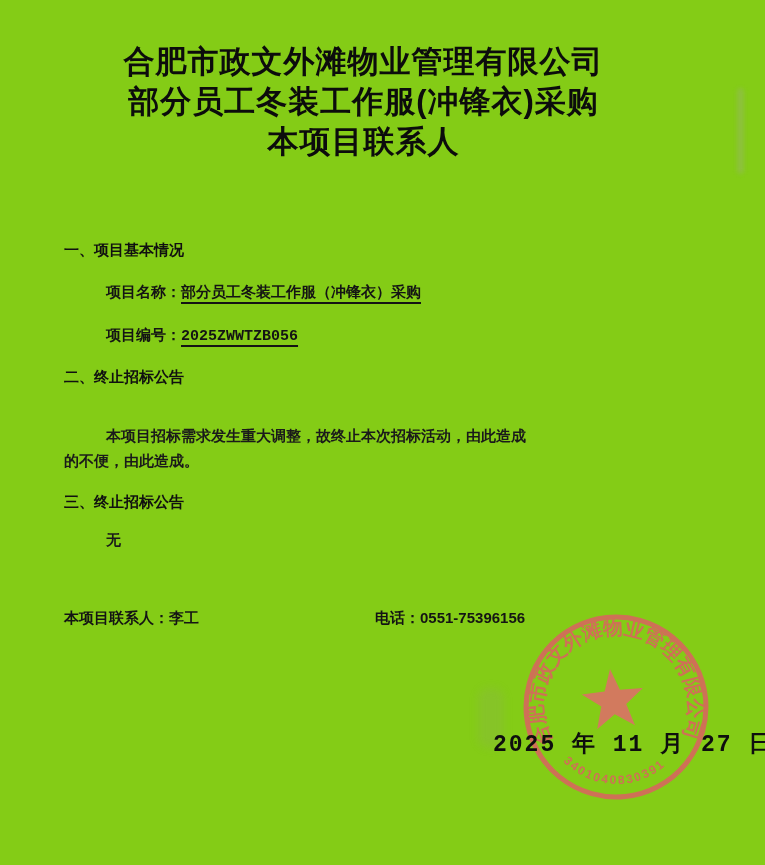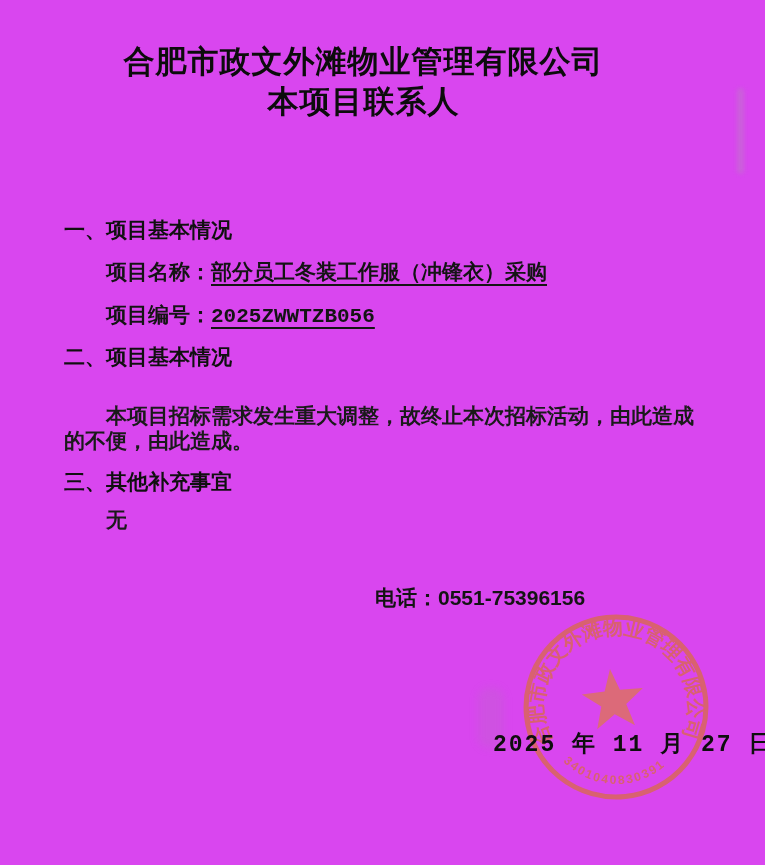--- a/index.html
+++ b/index.html
@@ -1,20 +1,20 @@
 <!DOCTYPE html>
 <html><head>
 <meta charset="utf-8">
 <style>
   html,body{margin:0;padding:0;background:#e8e8e8;}
   .page{
     position:relative;
     width:765px;height:865px;
     margin:0 auto;
-    background:#d946ef;
+    background:#84cc16;
     overflow:hidden;
     font-family:"Liberation Serif","DejaVu Serif",serif;
     color:#141414;
   }
   .titleblock{
     position:absolute;
     top:42px;left:0;
     width:765px;
     padding-right:38px;
     box-sizing:border-box;
@@ -22,22 +22,23 @@
     font-family:"Liberation Sans","DejaVu Sans",sans-serif;
     font-weight:800;
     font-size:31px;
     line-height:40px;
     letter-spacing:1px;
     color:#0c0c0c;
   }
   .line{
     position:absolute;
     white-space:nowrap;
-    font-size:21px;
+    font-size:15px;
     line-height:28px;
+    margin-top:20px;
   }
   .heading{
     font-family:"Liberation Sans","DejaVu Sans",sans-serif;
     font-weight:700;
     color:#101010;
   }
   .body-text{
     font-weight:600;
     color:#1a1a1a;
   }
@@ -87,44 +88,48 @@
     filter:blur(4px);
   }
 </style>
 </head>
 <body>
 
 <div class="page">
 
   <div class="titleblock">
     <div>合肥市政文外滩物业管理有限公司</div>
+    <div>部分员工冬装工作服(冲锋衣)采购</div>
     <div>本项目联系人</div>
   </div>
 
   <div class="line heading" style="top:216px;left:64px;">一、项目基本情况</div>
 
   <div class="line" style="top:258px;left:106px;">
     <span class="lbl">项目名称：</span><span class="val-underline">部分员工冬装工作服（冲锋衣）采购</span>
   </div>
 
   <div class="line" style="top:301px;left:106px;">
     <span class="lbl">项目编号：</span><span class="val-underline">2025ZWWTZB056</span>
   </div>
 
-  <div class="line heading" style="top:343px;left:64px;">二、项目基本情况</div>
+  <div class="line heading" style="top:343px;left:64px;">二、终止招标公告</div>
 
   <div class="line body-text" style="top:402px;left:106px;">本项目招标需求发生重大调整，故终止本次招标活动，由此造成</div>
 
   <div class="line body-text" style="top:427px;left:64px;">的不便，由此造成。</div>
 
-  <div class="line heading" style="top:468px;left:64px;">三、其他补充事宜</div>
+  <div class="line heading" style="top:468px;left:64px;">三、终止招标公告</div>
 
   <div class="line body-text" style="top:506px;left:106px;">无</div>
 
   <div class="contact-row line">
+    <span>
+      <span class="lbl">本项目联系人：</span><span class="lbl">李工</span>
+    </span>
     <span class="phone">
       <span class="lbl">电话：</span><span class="lbl">0551-75396156</span>
     </span>
   </div>
 
   <svg class="stamp" viewBox="0 0 190 190" xmlns="http://www.w3.org/2000/svg">
     <circle cx="95" cy="95" r="89" fill="none" stroke="#d9655f" stroke-width="5"></circle>
     <path id="stampArcTop" d="M 29.7 125.4 A 72 72 0 1 1 160.3 125.4" fill="none"></path>
     <path id="stampArcBottom" d="M 32.2 135.5 A 73 73 0 0 0 157.8 135.5" fill="none"></path>
     <text font-size="19.5" fill="#d9655f" font-weight="bold" font-family="Liberation Sans, DejaVu Sans, sans-serif">

